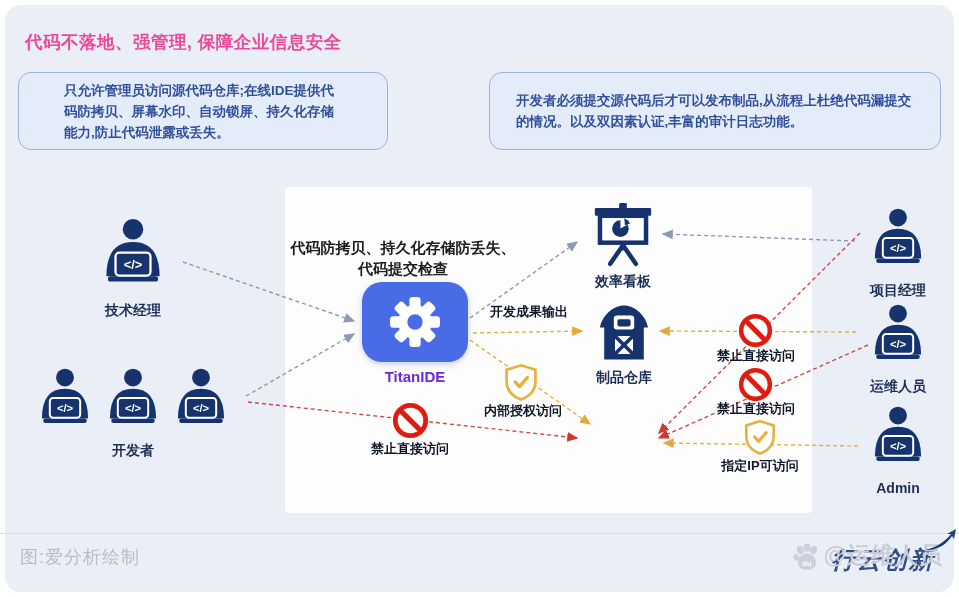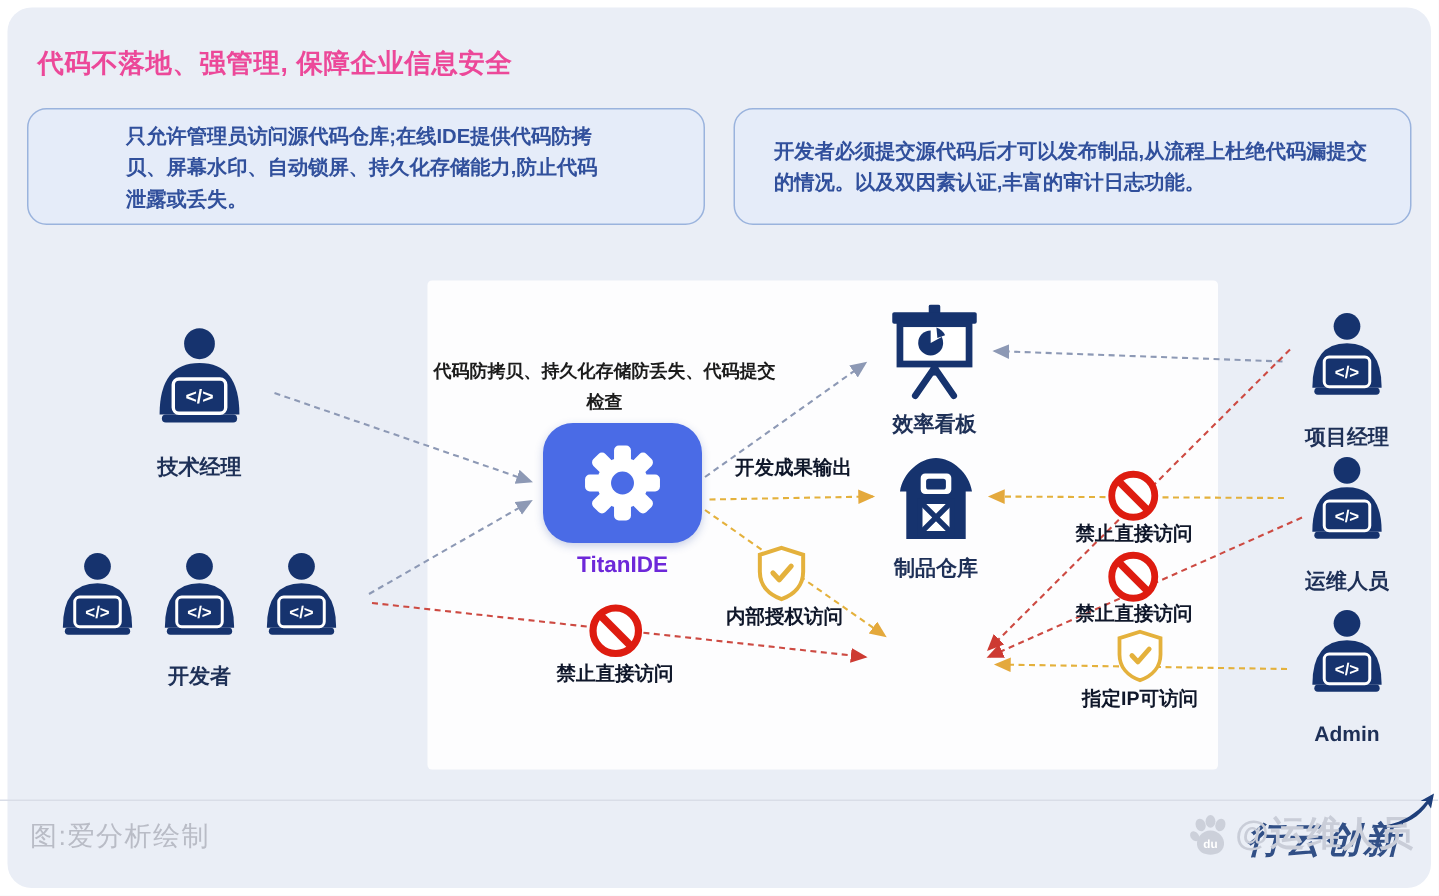--- a/index.html
+++ b/index.html
@@ -2,30 +2,30 @@
 <html><head>
 <meta charset="utf-8">
 <style>
   html,body{margin:0;padding:0;background:#fff;}
   body{font-family:"Liberation Sans","DejaVu Sans",sans-serif;}
   .stage{position:relative;width:959px;height:597px;background:#fff;overflow:hidden;}
   .card{position:absolute;left:5px;top:5px;width:949px;height:587px;background:#eaeef6;border-radius:16px;}
   .title{position:absolute;left:25px;top:30px;font-size:17.5px;font-weight:bold;color:#ec4899;letter-spacing:.5px;}
   .infobox{position:absolute;top:72px;height:78px;background:#e5ecf9;border:1px solid #9ab3dd;border-radius:13px;
            display:flex;align-items:center;color:#31509c;font-size:13.5px;font-weight:bold;line-height:21px;}
-  .infobox.left{left:18px;width:452px;padding:0 65px;box-sizing:border-box;}
+  .infobox.left{left:18px;width:370px;padding:0 45px;box-sizing:border-box;}
   .infobox.right{left:489px;width:452px;padding:0 26px;box-sizing:border-box;}
   .panel{position:absolute;left:285px;top:187px;width:527px;height:326px;background:#fdfdfe;border-radius:3px;}
   .actor{position:absolute;text-align:center;}
   .actor .lbl, .node .lbl{margin-top:2px;font-size:14px;font-weight:bold;color:#1e3057;white-space:nowrap;}
   .node{position:absolute;text-align:center;}
   .titan{position:absolute;left:362px;top:282px;width:106px;height:80px;background:#4a6be6;border-radius:20px;
          display:flex;align-items:center;justify-content:center;box-shadow:0 2px 6px rgba(40,70,160,.25);}
   .titan-lbl{position:absolute;left:362px;top:368px;width:106px;text-align:center;font-size:15px;font-weight:bold;color:#6d28d9;}
-  .caption{position:absolute;left:287px;top:237px;width:232px;text-align:center;font-size:12px;font-weight:bold;color:#1c1c1c;line-height:21px;}
+  .caption{position:absolute;left:287px;top:237px;width:232px;text-align:center;font-size:15px;font-weight:bold;color:#1c1c1c;line-height:21px;}
   .edge-lbl{position:absolute;text-align:center;font-size:13px;font-weight:bold;color:#0f172a;white-space:nowrap;}
   .overlay{position:absolute;left:0;top:0;pointer-events:none;}
   .footline{position:absolute;left:0;top:533px;width:959px;height:1px;background:#d9dde7;}
   .credit{position:absolute;left:20px;top:545px;font-size:18px;color:#b9bcc6;letter-spacing:1px;}
   .wm{position:absolute;right:16px;top:540px;display:flex;align-items:center;gap:2px;}
   .wm-gray{font-size:23px;font-weight:bold;color:#c9cdd8;letter-spacing:1px;position:relative;z-index:2;}
   .wm-logo{position:absolute;right:8px;top:4px;font-size:24px;font-weight:900;font-style:italic;color:#1d3e7a;z-index:1;letter-spacing:2px;opacity:.9;}
   .wm-swoosh{position:absolute;right:-14px;top:-12px;z-index:3;}
 </style>
 </head>

